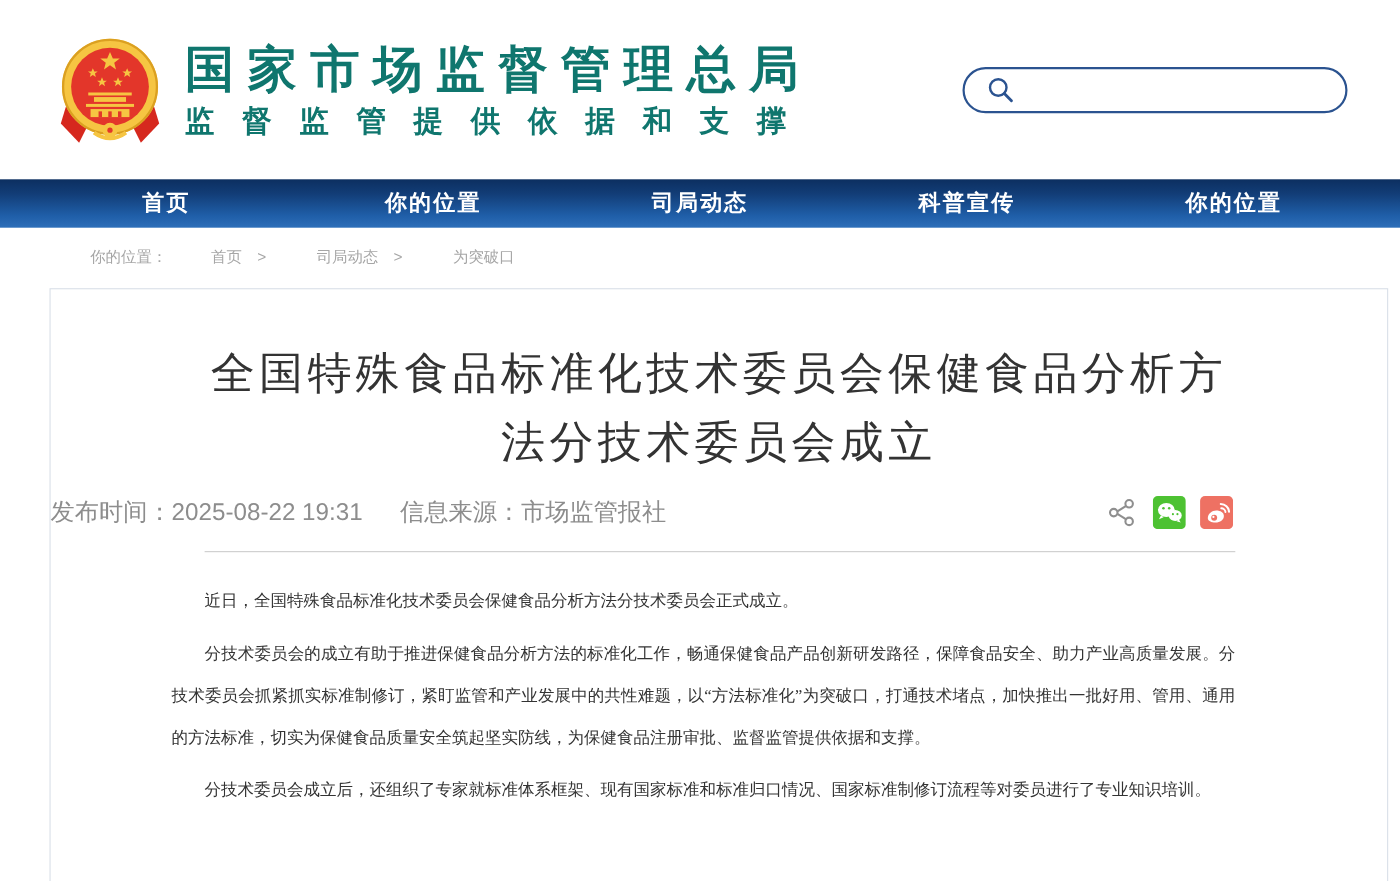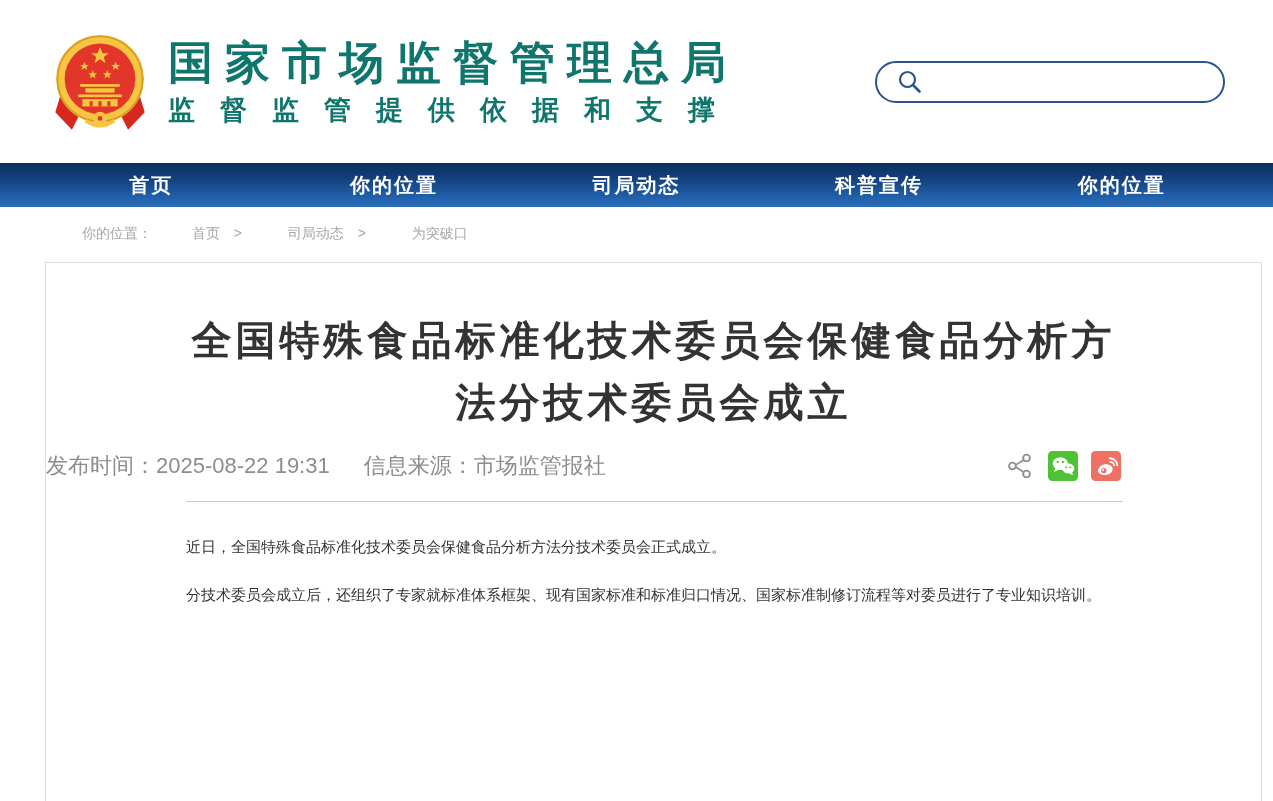--- a/index.html
+++ b/index.html
@@ -46,21 +46,21 @@
   .breadcrumb a { color:#a6a6a6; text-decoration:none; cursor:pointer; }
   .breadcrumb .sep { margin:0 8px; color:#a6a6a6; }
   .breadcrumb .crumb { margin-right:2px;margin-left:34px; }
   
   .card {
     margin:0 10px 0 45px; width:1217px; min-height:600px;
     border:1px solid #d9dfe8; background:#fff; padding:46px 0 60px;
   }
   .article-title {
     max-width:960px; margin:0 auto; text-align:center; color:#333;
-    font-size:40px; line-height:62px; font-weight:700; letter-spacing:4px;
+    font-size:40px; line-height:62px; font-weight:400; letter-spacing:4px;
   }
   .meta-row { position:relative; margin-top:16px; height:34px; }
   .meta { text-align:left; line-height:34px; font-size:22px; color:#8d8d8d; }
   .meta .m-gap { display:inline-block; width:34px; }
   .share { position:absolute; right:140px; top:2px; display:flex; align-items:center; gap:13px; }
   .share-ic { width:30px; height:30px; cursor:pointer; display:block; }
   .divider { border:none; border-top:1px solid #ccc; margin:18px 138px 0 140px; }
   .article-body { padding:26px 138px 0 110px; }
   .article-body p {
     font-family:"Liberation Serif","DejaVu Serif",serif;
@@ -168,15 +168,16 @@
         <path d="M18.8 7.2 c4 0 7.2 3.1 7.5 7" stroke="#fff" stroke-width="1.9" fill="none" stroke-linecap="round"></path>
         <path d="M19.2 11 c2 0 3.7 1.6 3.9 3.5" stroke="#fff" stroke-width="1.7" fill="none" stroke-linecap="round"></path>
       </svg>
     </div>
   </div>
 
   <hr class="divider">
 
   <div class="article-body">
     <p>近日，全国特殊食品标准化技术委员会保健食品分析方法分技术委员会正式成立。</p>
+    <p>分技术委员会的成立有助于推进保健食品分析方法的标准化工作，畅通保健食品产品创新研发路径，保障食品安全、助力产业高质量发展。分技术委员会抓紧抓实标准制修订，紧盯监管和产业发展中的共性难题，以“方法标准化”为突破口，打通技术堵点，加快推出一批好用、管用、通用的方法标准，切实为保健食品质量安全筑起坚实防线，为保健食品注册审批、监督监管提供依据和支撑。</p>
     <p>分技术委员会成立后，还组织了专家就标准体系框架、现有国家标准和标准归口情况、国家标准制修订流程等对委员进行了专业知识培训。</p>
   </div>
 </main>
 
 </body></html>

